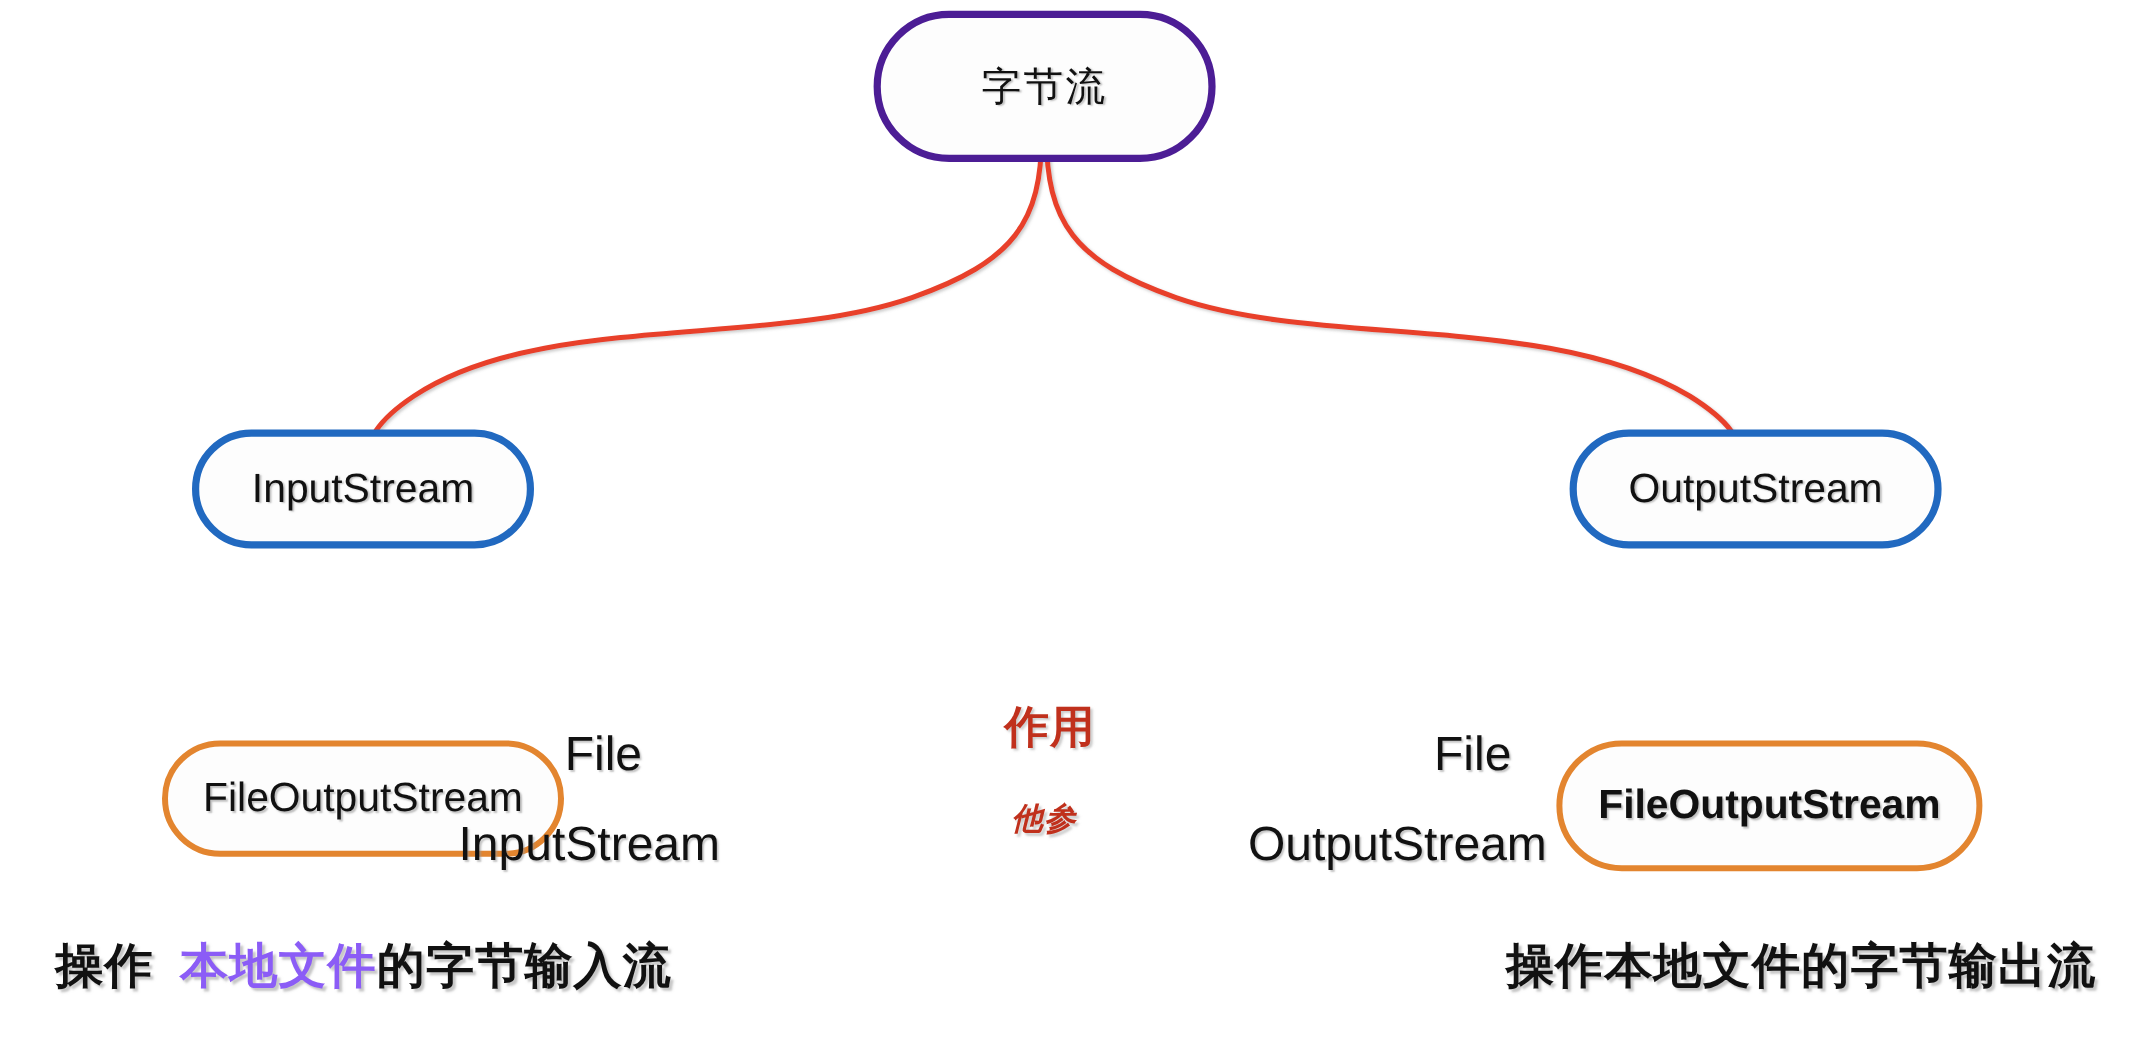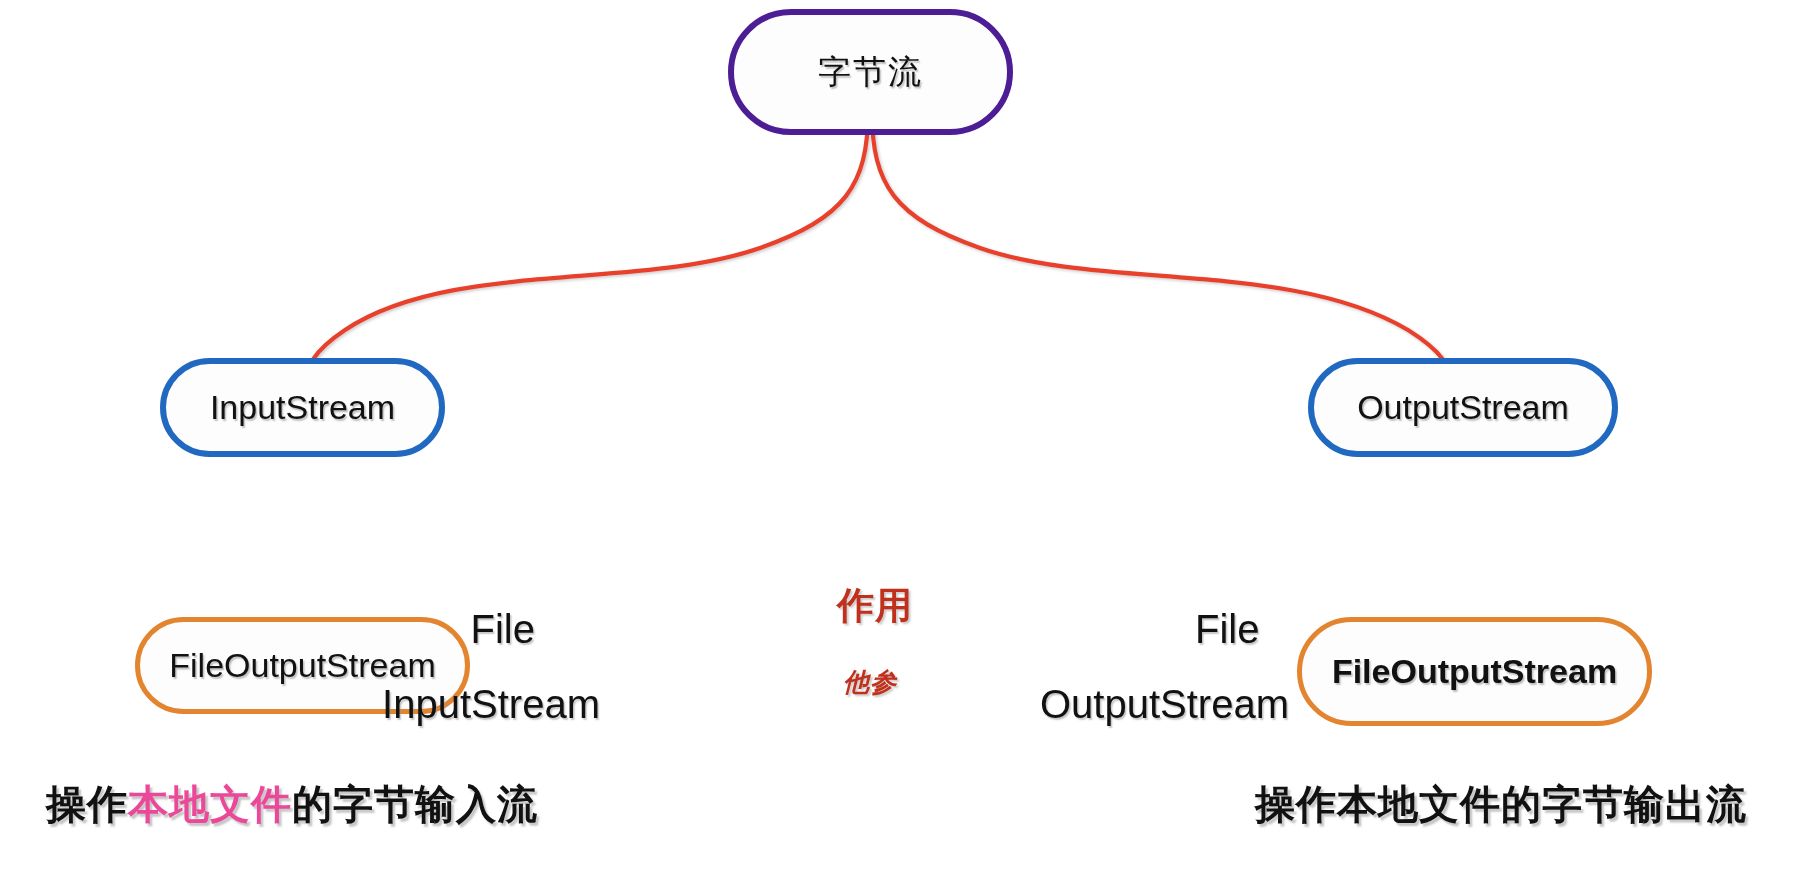--- a/index.html
+++ b/index.html
@@ -126,21 +126,21 @@
     font-weight: 900;
     font-size: 40px;
     letter-spacing: 1px;
     white-space: nowrap;
     color: #111111;
     text-shadow: 2.5px 2.5px 2px rgba(150,150,150,0.55);
     z-index: 4;
   }
   #caption-left  { left: 46px;  top: 777px; }
   #caption-right { left: 1222px; top: 777px; margin-left: 33px; }
-  .caption .hl { color: #ec4899; }
+  .caption .hl { color: #8b5cf6; margin-left: 22px; }
 </style>
 </head>
 <body>
 
 <svg id="canvas" viewBox="0 0 1795 884" xmlns="http://www.w3.org/2000/svg">
   <defs>
     <marker id="ah-red" markerWidth="9" markerHeight="9" refX="6.2" refY="4.5" orient="auto" markerUnits="strokeWidth">
       <path d="M0.5,0.6 L7.5,4.5 L0.5,8.4 L2.2,4.5 Z" fill="#e8402a"></path>
     </marker>
     <marker id="ah-dark" markerWidth="6.2" markerHeight="6.2" refX="5.4" refY="3.1" orient="auto" markerUnits="strokeWidth">

